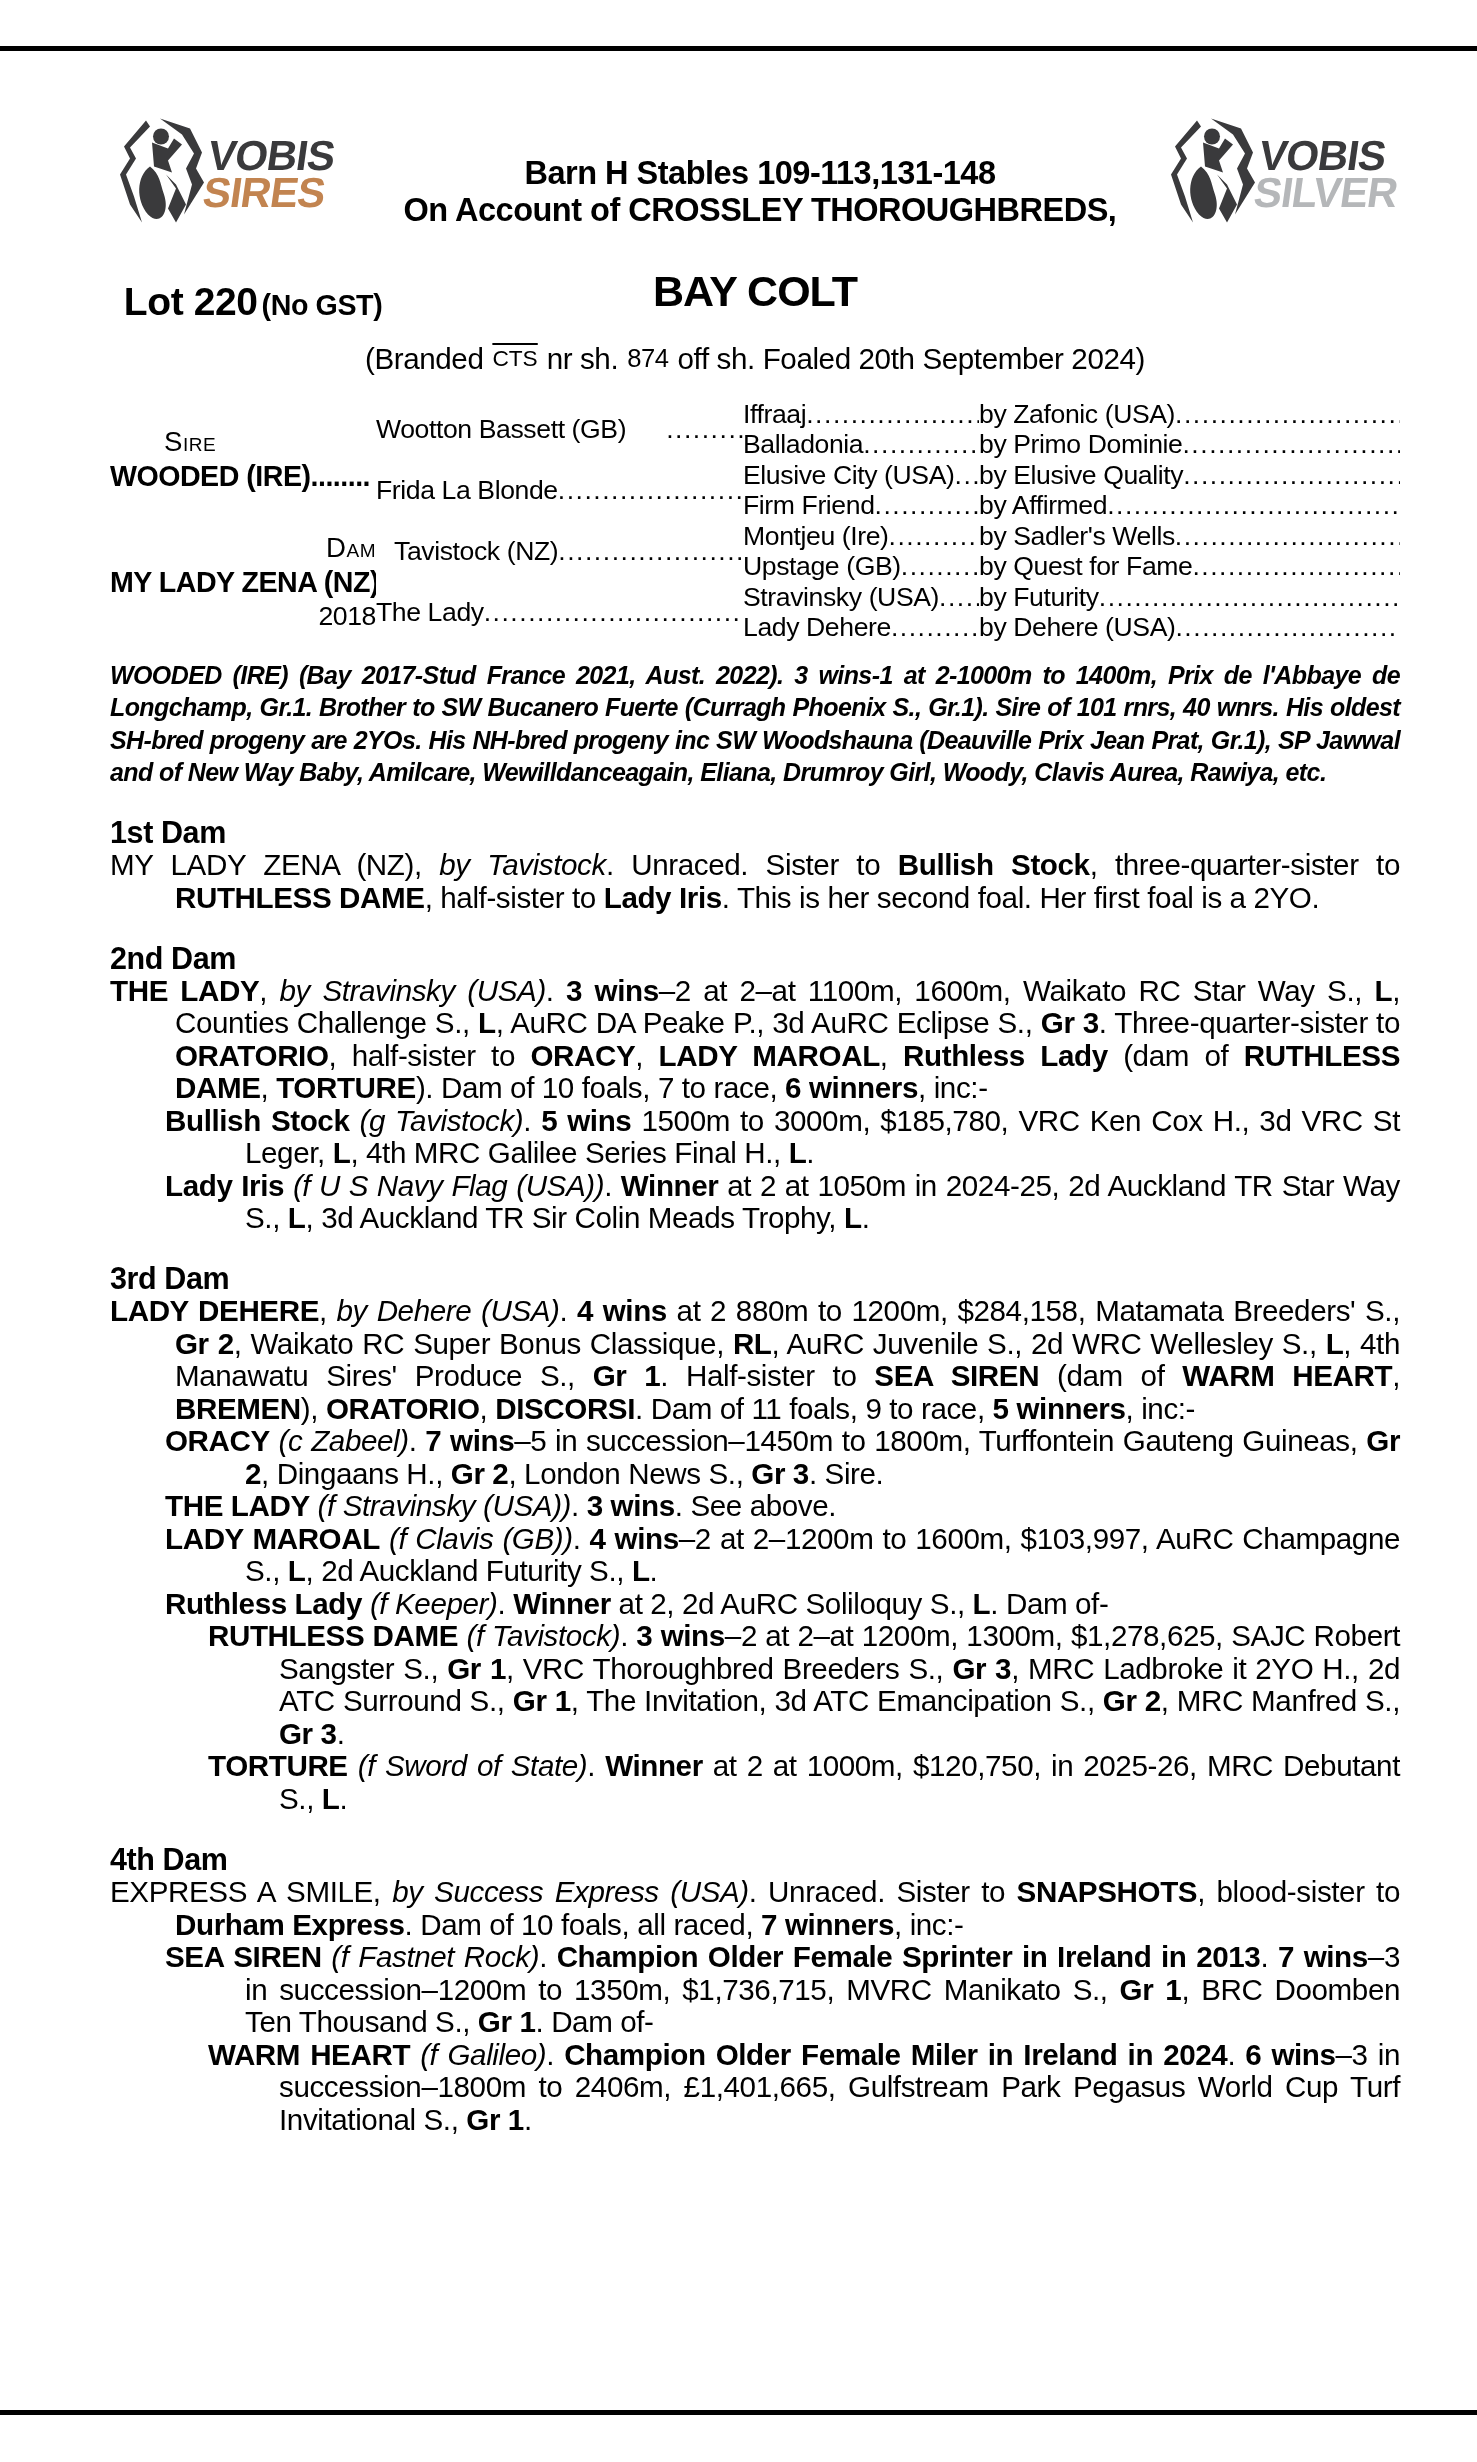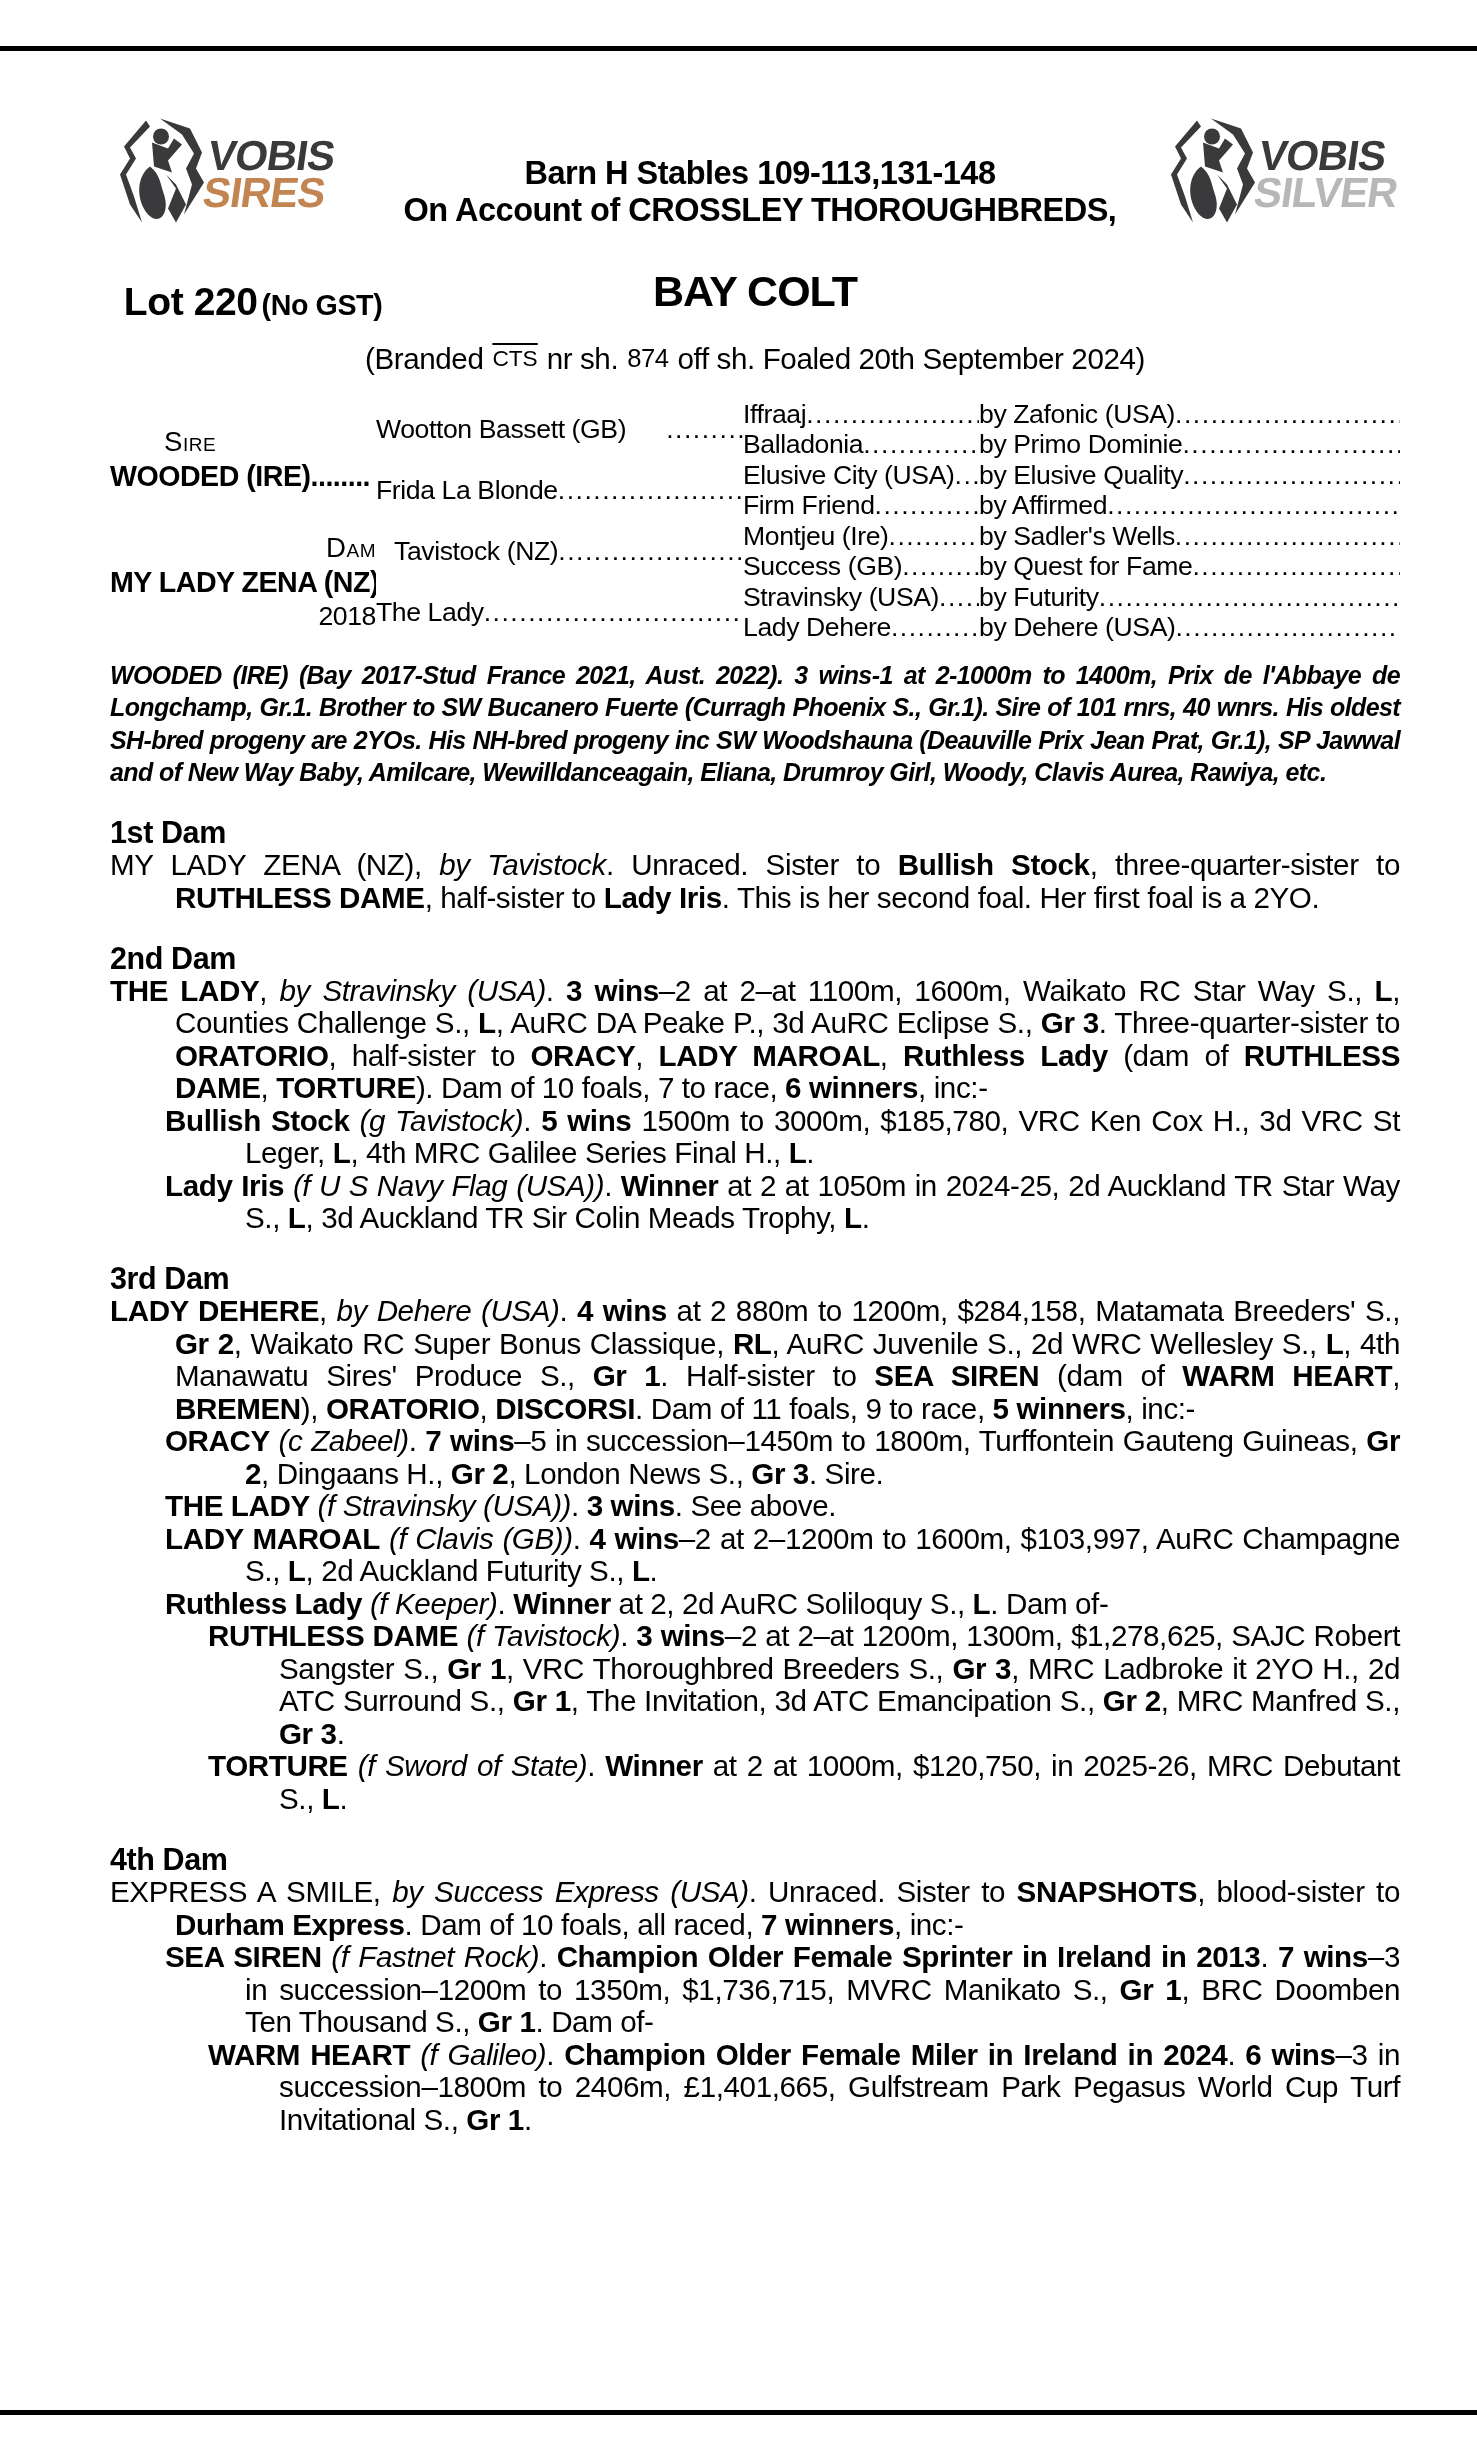--- a/index.html
+++ b/index.html
@@ -184,21 +184,21 @@
         </div>
       <div class="ped-cell" style="grid-area:5/3/6/4">
           <span class="nm">Montjeu (Ire)</span>
           <span class="dotfill"></span>
         </div>
       <div class="ped-cell" style="grid-area:5/4/6/5">
           <span class="nm">by Sadler's Wells</span>
           <span class="dotfill"></span>
         </div>
       <div class="ped-cell" style="grid-area:6/3/7/4">
-          <span class="nm">Success (GB)</span>
+          <span class="nm">Upstage (GB)</span>
           <span class="dotfill"></span>
         </div>
       <div class="ped-cell" style="grid-area:6/4/7/5">
           <span class="nm">by Quest for Fame</span>
           <span class="dotfill"></span>
         </div>
       <div class="ped-cell" style="grid-area:7/3/8/4">
           <span class="nm">Stravinsky (USA)</span>
           <span class="dotfill"></span>
         </div>

